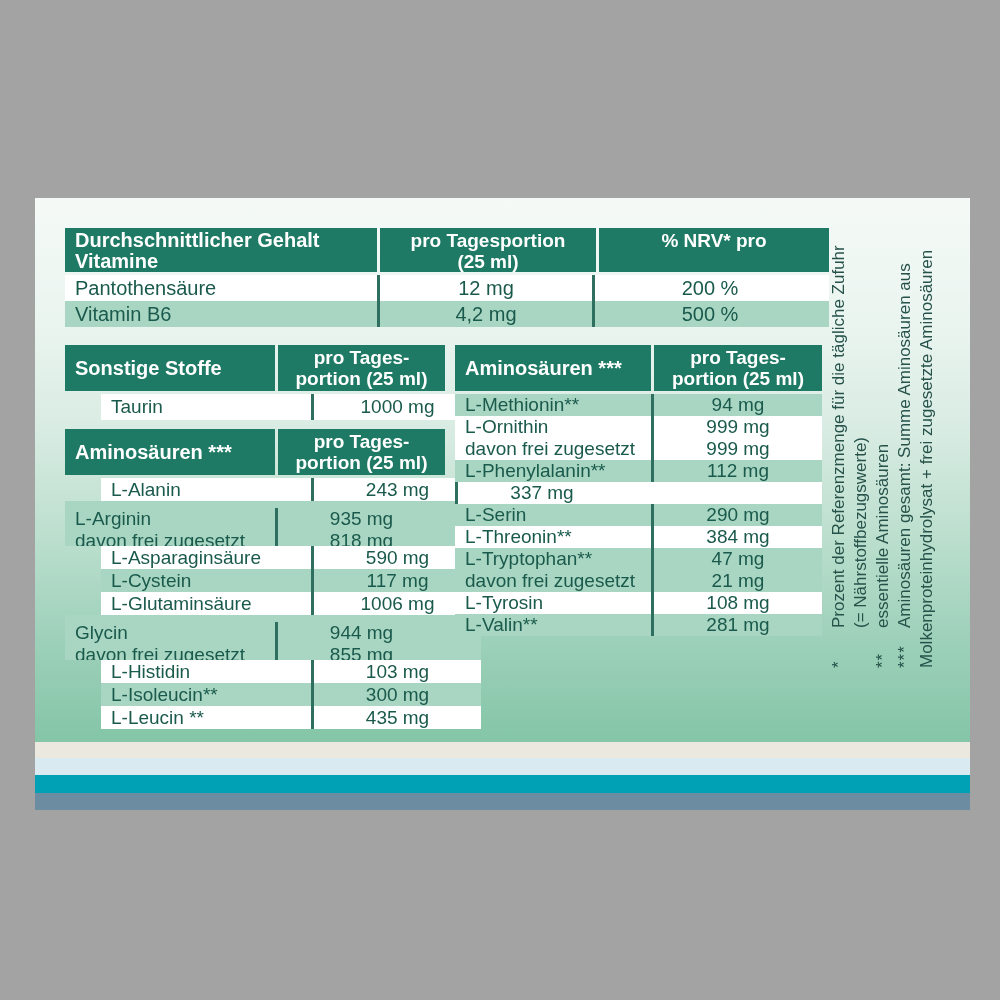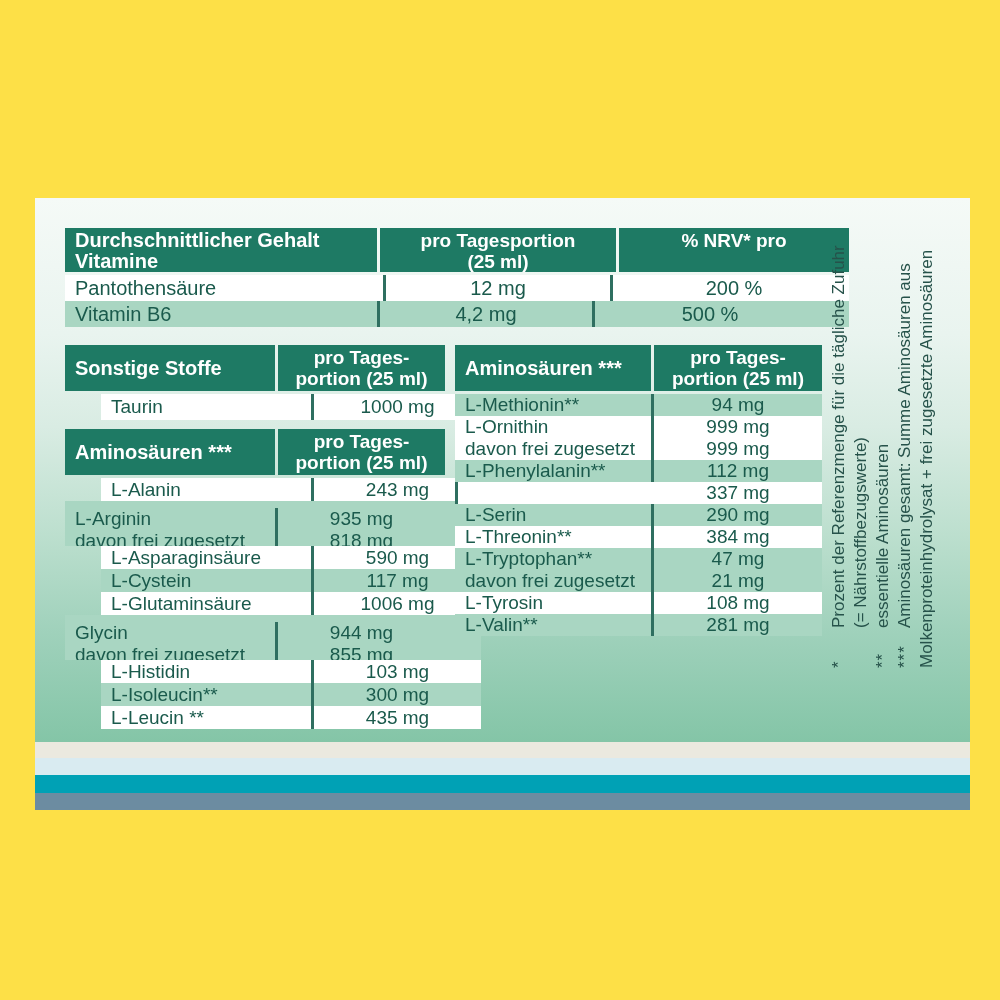--- a/index.html
+++ b/index.html
@@ -1,44 +1,44 @@
 <!DOCTYPE html>
 <html><head>
 <meta charset="utf-8">
 <style>
   html,body{margin:0;padding:0;background:#fff;}
-  .canvas{position:relative;width:1000px;height:1000px;background:#fde047;overflow:hidden;
+  .canvas{position:relative;width:1000px;height:1000px;background:#a3a3a3;overflow:hidden;
           font-family:"Liberation Sans",sans-serif;}
   .panel{position:absolute;left:35px;top:198px;width:935px;height:544px;
          background:linear-gradient(180deg,#f5faf7 0%,#e9f4ef 25%,#d9ece3 42%,#bcdfce 62%,#9fd1bb 80%,#84c5a7 100%);}
   .stripe{position:absolute;left:35px;width:935px;}
   .stripe.beige{top:742px;height:16px;background:#ebe9df;}
   .stripe.lblue{top:758px;height:17px;background:#d9ebf1;}
   .stripe.teal{top:775px;height:18px;background:#00a1b5;}
   .stripe.slate{top:793px;height:17px;background:#6c8ca1;}
 
   .tbl{position:absolute;color:#1a5a4c;}
   .thead{display:flex;}
   .th{background:#1e7a64;color:#ffffff;font-weight:bold;}
   .hgap{width:3px;}
   .vsep{width:3px;background:#2f6f60;}
   .tbody{margin-top:3px;}
   .tr{display:flex;}
-  .tr.white{background:#ffffff;justify-content:space-between;}
+  .tr.white{background:#ffffff;}
   .tr.green{background:#a9d6c2;}
   .td{overflow:hidden;white-space:nowrap;}
   .td.name{text-align:left;padding-left:10px;box-sizing:border-box;}
   .td.val{text-align:center;}
   .ln{display:block;}
 
   
   .t-vit{left:65px;top:228px;font-size:20px;}
   .t-vit .th{height:44px;box-sizing:border-box;line-height:21px;padding-top:2px;font-size:19px;}
   .t-vit .c1{width:312px;padding-left:10px;text-align:left;font-size:20px;}
-  .t-vit .c2{width:236px;text-align:center;}
+  .t-vit .c2{width:216px;text-align:center;}
   .t-vit .c3{width:230px;text-align:center;}
   .t-vit .tr{height:26px;line-height:26px;}
   .t-vit .td.name{width:312px;}
   .t-vit .td.a{width:212px;}
   .t-vit .td.n{width:230px;}
 
   
   .sub .th{height:46px;box-sizing:border-box;font-size:19px;}
   .sub .c1{display:flex;align-items:center;padding-left:10px;font-size:20px;}
   .sub .c2{text-align:center;line-height:21px;padding-top:2px;}

